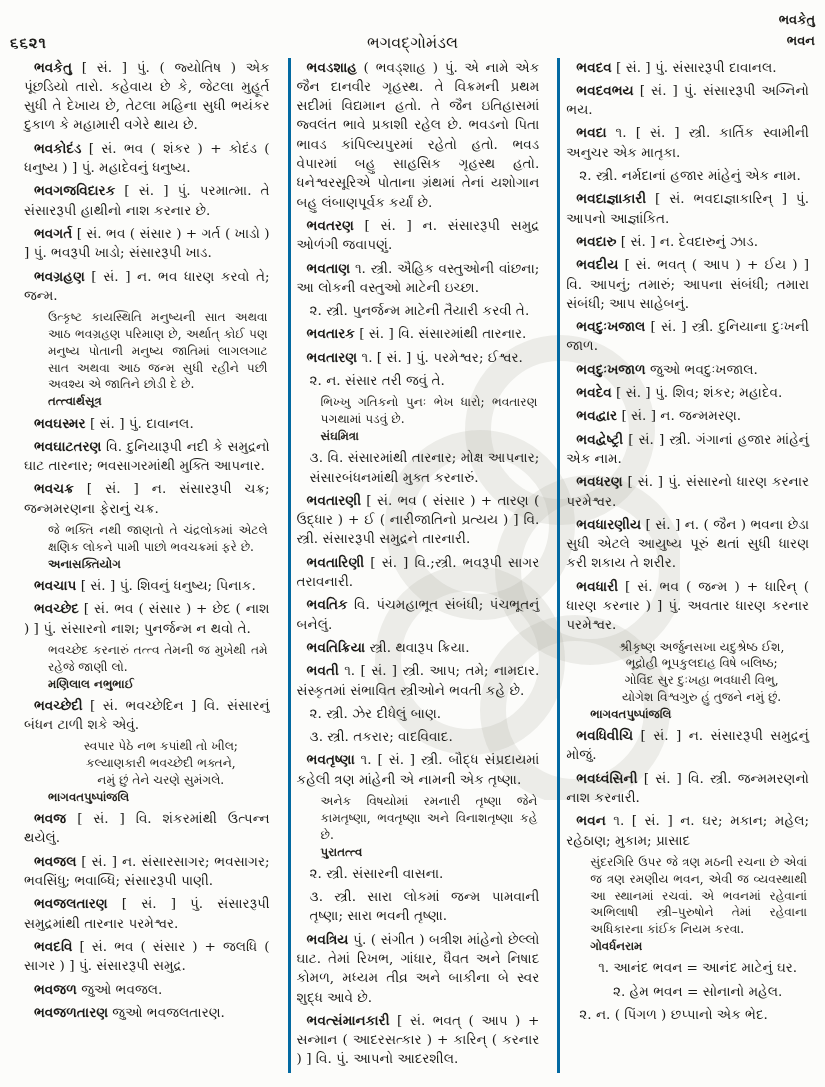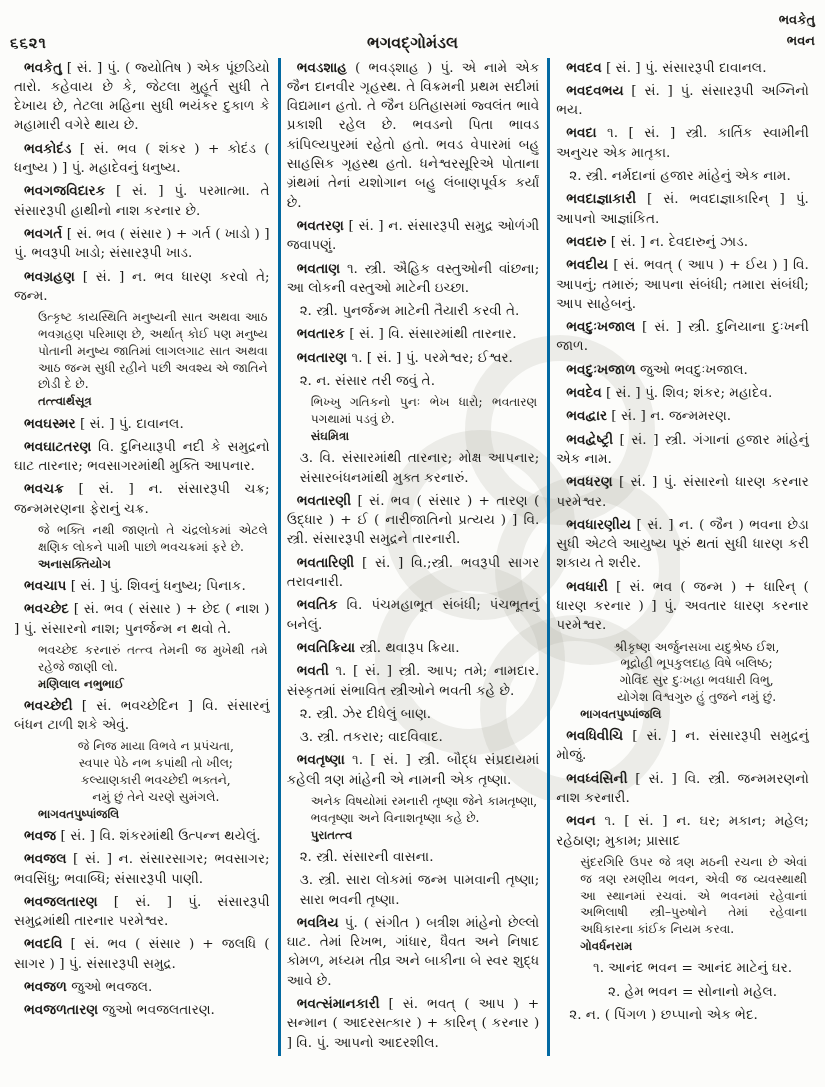--- a/index.html
+++ b/index.html
@@ -7,24 +7,24 @@
     width:825px;height:1087px;
     background:#fcfcfa;
     color:#1c1b18;
     font-family:"DejaVu Serif","Liberation Serif",serif;
     position:relative;
     overflow:hidden;
   }
   .page{position:relative;width:809px;height:1075px;padding:6px 8px;z-index:1;}
   .hdr{display:flex;align-items:flex-end;margin:4px 2px 6px 2px;}
   .hdr .pgno{width:140px;font-weight:bold;font-size:15px;letter-spacing:1px;}
-  .hdr .title{flex:1;text-align:center;font-weight:bold;font-size:16px;}
+  .hdr .title{flex:1;text-align:center;font-weight:normal;font-size:16px;}
   .hdr .guides{width:140px;text-align:right;font-weight:bold;font-size:13px;line-height:1.6;}
   .cols{display:flex;align-items:stretch;}
-  .col{width:33.33%;padding:0 8px 0 6px;box-sizing:border-box;}
+  .col{width:33.33%;padding:0 8px 0 6px;box-sizing:border-box;margin-left:10px;}
   .col + .col{border-left:3px solid #0369a1;}
   p,.quote{margin:0 0 4px 0;}
   .entry{font-size:13.6px;line-height:1.42;text-indent:10px;text-align:justify;}
   .hw{font-weight:bold;}
   .sense{font-size:13.6px;line-height:1.42;padding-left:13px;text-align:justify;}
   .idiom{font-size:13.6px;line-height:1.42;padding-left:20px;text-align:center;}
   .quote{font-size:12.2px;line-height:1.38;padding-left:24px;padding-right:2px;color:#26241f;}
   .quote .qline{text-align:justify;}
   .quote.verse .qline{text-align:center;padding-left:6px;}
   .quote .cite{text-align:left;font-weight:bold;font-size:11.8px;}
@@ -71,21 +71,20 @@
           <div class="cite">અનાસક્તિયોગ</div>
         </div>
         <p class="entry"><b class="hw">ભવચાપ</b> [ સં. ] પું. શિવનું ધનુષ્ય; પિનાક.</p>
         <p class="entry"><b class="hw">ભવચ્છેદ</b> [ સં. ભવ ( સંસાર ) + છેદ ( નાશ ) ] પું. સંસારનો નાશ; પુનર્જન્મ ન થવો તે.</p>
         <div class="quote">
           <div class="qline">ભવચ્છેદ કરનારું તત્ત્વ તેમની જ મુખેથી તમે રહેજે જાણી લો.</div>
           <div class="cite">મણિલાલ નભુભાઈ</div>
         </div>
         <p class="entry"><b class="hw">ભવચ્છેદી</b> [ સં. ભવચ્છેદિન ] વિ. સંસારનું બંધન ટાળી શકે એવું.</p>
         <div class="quote verse">
-          <div class="qline">જે નિજ માયા વિભવે ન પ્રપંચતા,</div>
           <div class="qline">સ્વપાર પેઠે નભ કપાંથી તો ખીલ;</div>
           <div class="qline">કલ્યાણકારી ભવચ્છેદી ભક્તને,</div>
           <div class="qline">નમું છું તેને ચરણે સુમંગલે.</div>
           <div class="cite">ભાગવતપુષ્પાંજલિ</div>
         </div>
         <p class="entry"><b class="hw">ભવજ</b> [ સં. ] વિ. શંકરમાંથી ઉત્પન્ન થયેલું.</p>
         <p class="entry"><b class="hw">ભવજલ</b> [ સં. ] ન. સંસારસાગર; ભવસાગર; ભવસિંધુ; ભવાબ્ધિ; સંસારરૂપી પાણી.</p>
         <p class="entry"><b class="hw">ભવજલતારણ</b> [ સં. ] પું. સંસારરૂપી સમુદ્રમાંથી તારનાર પરમેશ્વર.</p>
         <p class="entry"><b class="hw">ભવદવિ</b> [ સં. ભવ ( સંસાર ) + જલધિ ( સાગર ) ] પું. સંસારરૂપી સમુદ્ર.</p>
         <p class="entry"><b class="hw">ભવજળ</b> જુઓ ભવજલ.</p>

